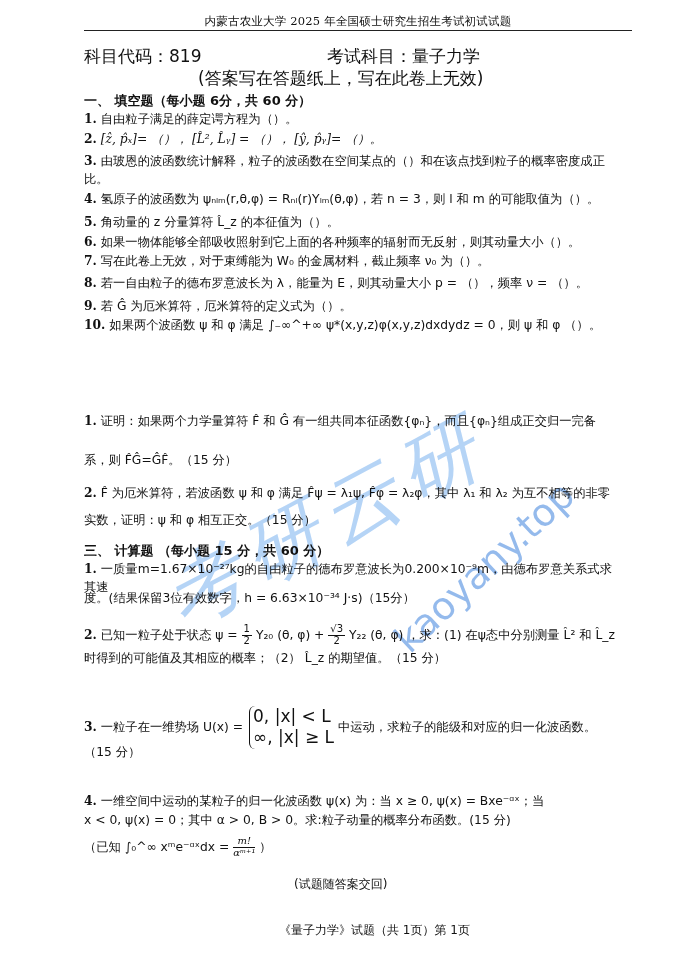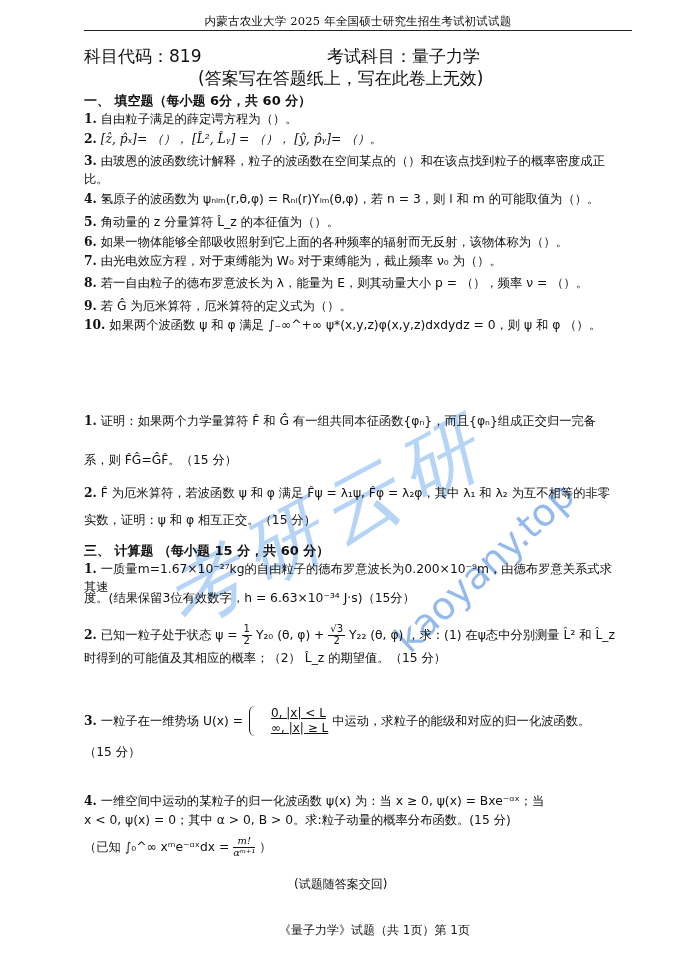--- a/index.html
+++ b/index.html
@@ -38,21 +38,21 @@
   .footer { position: absolute; left: 251px; top: 922px; font-size: 12px; font-family: "DejaVu Sans", sans-serif; margin-left: 28px; }
   .wm {
     position: absolute; color: rgba(90,160,235,0.45); pointer-events: none;
     font-family: "DejaVu Sans", sans-serif;
   }
   .wm-cn { left: 150px; top: 470px; font-size: 78px; transform: rotate(-28deg); font-style: italic; letter-spacing: 10px; }
   .wm-url { left: 370px; top: 545px; font-size: 38px; transform: rotate(-43deg); color: rgba(60,130,220,0.55); }
   .frac { display: inline-block; vertical-align: middle; text-align: center; font-size: 10px; line-height: 1.05; }
   .frac span { display: block; }
   .frac .num { border-bottom: 1px solid #111; padding: 0 2px; }
-  .brace { display: inline-block; vertical-align: middle; font-size: 12px; line-height: 1.25; border-left: 1.5px solid #111; border-radius: 6px 0 0 6px; padding-left: 21px; margin-left: 2px; text-decoration: underline; }
+  .brace { display: inline-block; vertical-align: middle; font-size: 17px; line-height: 1.25; border-left: 1.5px solid #111; border-radius: 6px 0 0 6px; padding-left: 3px; margin-left: 2px; }
 </style>
 </head>
 <body>
 
 <div class="page">
 
   <div class="wm wm-cn">考研云研</div>
   <div class="wm wm-url">kaoyany.top</div>
 
   <div class="hdr">内蒙古农业大学 2025 年全国硕士研究生招生考试初试试题</div>
@@ -62,22 +62,22 @@
   <div class="meta-row meta-right">考试科目：量子力学</div>
   <div class="notice">(答案写在答题纸上，写在此卷上无效)</div>
 
   <div class="sec" style="top:92px">一、  填空题（每小题 6分，共 60 分）</div>
 
   <div class="q" style="top:110px"><b>1.</b> <span>自由粒子满足的薛定谔方程为（）。</span></div>
   <div class="q" style="top:130px"><b>2.</b> <span class="m">[ẑ, p̂ₓ]= （），    [L̂², L̂ᵧ] = （），    [ŷ, p̂ᵧ]= （）。</span></div>
   <div class="q" style="top:152px"><b>3.</b> <span>由玻恩的波函数统计解释，粒子的波函数在空间某点的（）和在该点找到粒子的概率密度成正比。</span></div>
   <div class="q" style="top:190px"><b>4.</b> <span>氢原子的波函数为 ψₙₗₘ(r,θ,φ) = Rₙₗ(r)Yₗₘ(θ,φ)，若 n = 3，则 l 和 m 的可能取值为（）。</span></div>
   <div class="q" style="top:213px"><b>5.</b> <span>角动量的 z 分量算符 L̂_z 的本征值为（）。</span></div>
-  <div class="q" style="top:233px"><b>6.</b> <span>如果一物体能够全部吸收照射到它上面的各种频率的辐射而无反射，该物体称为（）。</span></div>
-  <div class="q" style="top:252px"><b>7.</b> <span>由光电效应方程，对于束缚能为 W₀ 对于束缚能为，截止频率 ν₀ 为（）。</span></div>
+  <div class="q" style="top:233px"><b>6.</b> <span>如果一物体能够全部吸收照射到它上面的各种频率的辐射而无反射，则其动量大小（）。</span></div>
+  <div class="q" style="top:252px"><b>7.</b> <span>写在此卷上无效，对于束缚能为 W₀ 的金属材料，截止频率 ν₀ 为（）。</span></div>
   <div class="q" style="top:274px"><b>8.</b> <span>若一自由粒子的德布罗意波长为 λ，能量为 E，则其动量大小 p = （），频率 ν = （）。</span></div>
   <div class="q" style="top:297px"><b>9.</b> <span>若 Ĝ 为厄米算符，厄米算符的定义式为（）。</span></div>
   <div class="q" style="top:316px"><b>10.</b> <span>如果两个波函数 ψ 和 φ 满足 ∫₋∞^+∞ ψ*(x,y,z)φ(x,y,z)dxdydz = 0，则 ψ 和 φ （）。</span></div>
 
 
   <div class="q" style="top:412px"><b>1.</b> <span>证明：如果两个力学量算符 F̂ 和 Ĝ 有一组共同本征函数{φₙ}，而且{φₙ}组成正交归一完备</span></div>
   <div class="q" style="top:452px">系，则 F̂Ĝ=ĜF̂。（15 分）</div>
 
   <div class="q" style="top:484px"><b>2.</b> <span>F̂ 为厄米算符，若波函数 ψ 和 φ 满足 F̂ψ = λ₁ψ, F̂φ = λ₂φ，其中 λ₁ 和 λ₂ 为互不相等的非零</span></div>
   <div class="q" style="top:512px">实数，证明：ψ 和 φ 相互正交。（15 分）</div>

